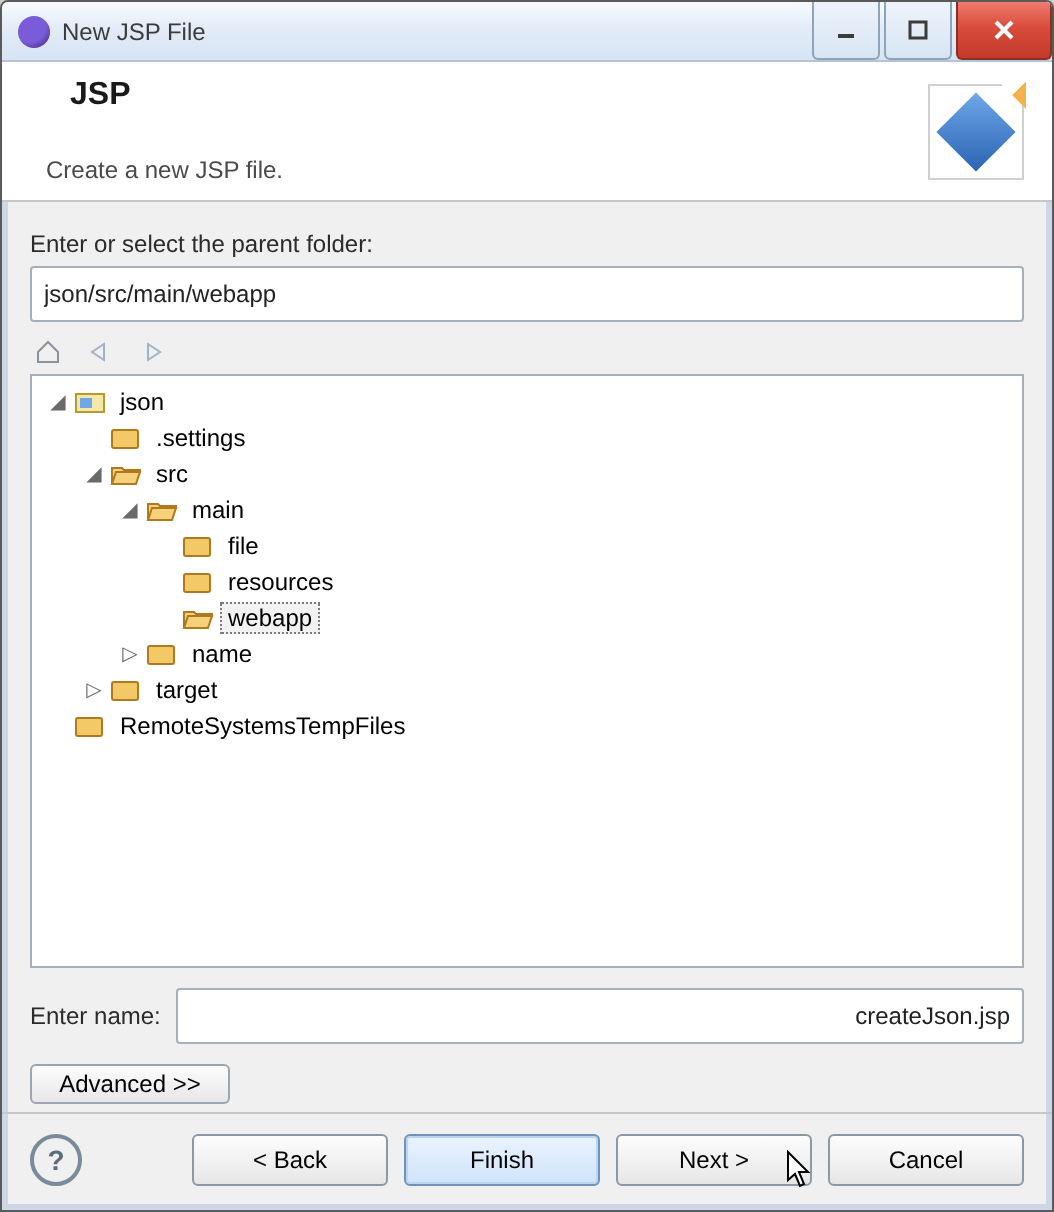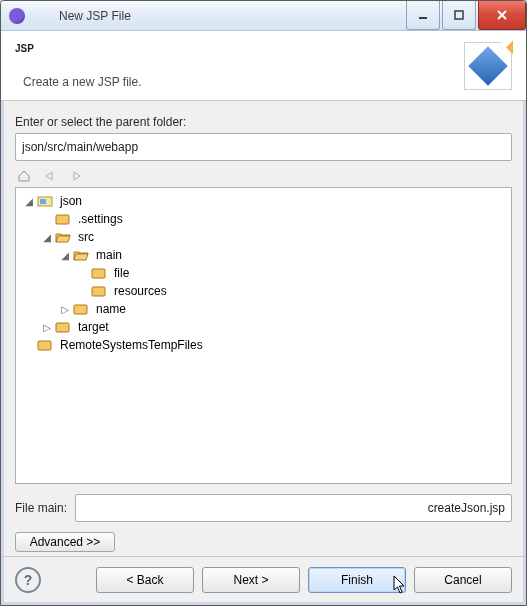--- a/index.html
+++ b/index.html
@@ -1,27 +1,27 @@
 <!DOCTYPE html>
 <html><head>
 <meta charset="utf-8">
 <style>
   * { box-sizing: border-box; font-family: "Segoe UI", Tahoma, sans-serif; font-size: 12px; }
   html, body { margin: 0; padding: 0; background: #ccc; }
   .window { width: 527px; height: 606px; background: #f0f0f0; border: 1px solid #5a5a5a; border-radius: 4px 4px 0 0; overflow: hidden; display: flex; flex-direction: column; box-shadow: 0 0 0 3px rgba(100,140,200,.25) inset; }
   .titlebar { height: 30px; background: linear-gradient(#f7fbff,#e3ecf7 45%,#d6e4f4); display:flex; align-items:center; padding-left:8px; border-bottom:1px solid #b4c4d6;}
   .titlebar .eclipse-icon { width:16px; height:16px; border-radius:50%; background: radial-gradient(circle at 35% 30%, #7a5bd8 0 55%, #3a2070 100%); margin-right:6px; flex-shrink:0; }
-  .titlebar .title-text { color:#3b3b3b; flex:1;margin-left:28px; }
+  .titlebar .title-text { color:#3b3b3b; flex:1; }
   .tb-btns { display:flex; height:100%; }
   .tb-btn { width:34px; margin-left:2px; border:1px solid #8ea4bb; border-top:none; border-radius:0 0 3px 3px; display:flex; align-items:center; justify-content:center; background:linear-gradient(#eef4fb,#d7e5f3); }
   .tb-btn.close { width:48px; background:linear-gradient(#ef7b6e,#d94c3b 45%,#c23a2b); border-color:#8b2f24; color:#fff;}
   .tb-btn svg { pointer-events:none; }
 
   .banner { height:70px; background:#fff; border-bottom:1px solid #c7c7c7; display:flex; align-items:center; justify-content:space-between; padding:8px 14px; }
-  .banner-left .banner-title { font-size:10px; font-weight:bold; color:#1a1a1a; }
+  .banner-left .banner-title { font-size:16px; font-weight:bold; color:#1a1a1a;margin-left:20px; }
   .banner-left .banner-sub { color:#4a4a4a; margin-top:21px; margin-left:8px; }
   .banner-icon { width:48px; height:48px; border:1px solid #d0d0d0; background:#fff; display:flex; align-items:center; justify-content:center; position:relative; }
   .banner-icon .diamond { width:28px; height:28px; background:linear-gradient(135deg,#6fa7e8,#2a63b3); transform:rotate(45deg); }
   .banner-icon .ear { position:absolute; top:-2px; right:-2px; width:14px; height:14px; background:linear-gradient(135deg,#fff 49%,#f4b24d 50%); clip-path: polygon(0 0,100% 0,100% 100%); }
 
   .body-area { flex:1; padding:10px 14px 4px; display:flex; flex-direction:column; overflow:hidden; }
   .label { color:#2b2b2b; margin:4px 0 4px; }
   .text-input { width:100%; border:1px solid #a7b0b8; background:#fff; padding:13px 6px; height:22px; border-radius:2px; color:#222; }
   .tree-toolbar { margin-top:6px; display:flex; gap:8px; }
   .tool-ico { width:18px; height:18px; display:flex; align-items:center; justify-content:center; color:#7d8a96; }
@@ -159,20 +159,30 @@
       </div>
       <div class="tree-row i3">
         <span class="arrow"></span>
         <span class="folder">
             <svg class="folder-closed" width="16" height="12">
               <rect class="body" x="1" y="2" width="13" height="9" rx="1"></rect>
             </svg>
           </span>
         <span class="label-txt">resources</span>
       </div>
+      <div class="tree-row i3 selected">
+        <span class="arrow"></span>
+        <span class="folder">
+            <svg class="folder-open" width="16" height="12">
+              <path d="M1 3 h5 l1 1 h8 v1 h-11 l-3 6 z"></path>
+              <path d="M3 5 h12 l-2 6 h-12 z"></path>
+            </svg>
+          </span>
+        <span class="label-txt">webapp</span>
+      </div>
       <div class="tree-row i2">
         <span class="arrow">▷</span>
         <span class="folder">
             <svg class="folder-closed" width="16" height="12">
               <rect class="body" x="1" y="2" width="13" height="9" rx="1"></rect>
             </svg>
           </span>
         <span class="label-txt">name</span>
       </div>
       <div class="tree-row i1">
@@ -189,32 +199,32 @@
         <span class="folder">
             <svg class="folder-closed" width="16" height="12">
               <rect class="body" x="1" y="2" width="13" height="9" rx="1"></rect>
             </svg>
           </span>
         <span class="label-txt">RemoteSystemsTempFiles</span>
       </div>
     </div>
 
     <div class="file-row">
-      <div class="label">File main:</div>
+      <div class="label">Enter name:</div>
       <input class="text-input" value="createJson.jsp" style="">
     </div>
 
     <button class="adv-btn">Advanced &gt;&gt;</button>
   </div>
 
   <div class="bottombar" style="position:relative">
     <div class="help-btn">?</div>
     <div class="btn-row">
       <button class="btn">&lt; Back</button>
+      <button class="btn primary">Finish</button>
       <button class="btn">Next &gt;</button>
-      <button class="btn primary">Finish</button>
       <button class="btn">Cancel</button>
     </div>
     <svg class="cursor" style="left:392px; top:18px" viewBox="0 0 14 20">
         <path d="M1 1 L1 15 L4.5 12 L7 18 L9 17 L6.5 11 L11 11 Z" fill="#fff" stroke="#000"></path>
       </svg>
   </div>
 </div>
 
 </body></html>

